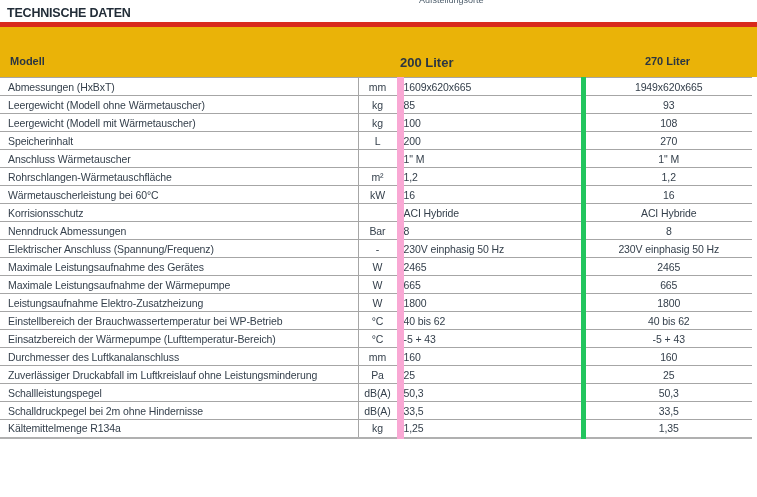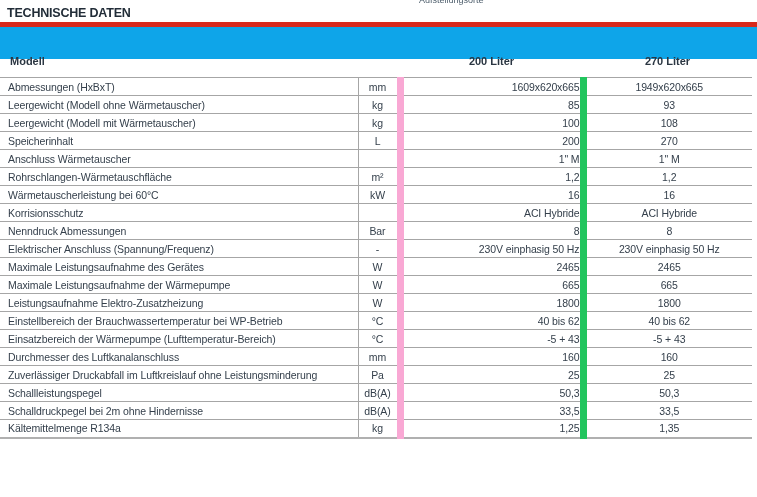--- a/index.html
+++ b/index.html
@@ -36,38 +36,38 @@
     left: 0;
     width: 757px;
     height: 5px;
     background: #d8291c;
   }
   .table-header {
     position: absolute;
     top: 27px;
     left: 0;
     width: 757px;
-    height: 32px;
-    background: #0ea5e9;
+    height: 50px;
+    background: #eab308;
   }
   .th-model {
     position: absolute;
     left: 10px;
     top: 28px;
     font-size: 11px;
     font-weight: bold;
     color: #2b3642;
   }
   .th-200 {
     position: absolute;
     left: 400px;
     width: 183px;
     top: 28px;
-    text-align: center;
-    font-size: 11px;
+    text-align: left;
+    font-size: 13px;
     font-weight: bold;
     color: #2b3642;
   }
   .th-270 {
     position: absolute;
     left: 583px;
     width: 169px;
     top: 28px;
     text-align: center;
     font-size: 11px;
@@ -92,21 +92,21 @@
     letter-spacing: -0.1px;
     color: #35404c;
     border-top: 1px solid #a6a6a6;
     white-space: nowrap;
     overflow: hidden;
     vertical-align: middle;
   }
   table.specs tr:last-child td { border-bottom: 2px solid #b0b0b0; }
   td.label { text-align: left; padding-left: 8px; border-right: 1px solid #a6a6a6; margin-left: 12px; }
   td.unit  { text-align: center; border-right: 7px solid #f9a8d4; }
-  td.v200  { text-align: right; border-right: 7px solid #22c55e; }
+  td.v200  { text-align: left; border-right: 5px solid #22c55e; }
   td.v270  { text-align: center; }
 </style>
 </head>
 <body>
 
 <div class="page">
 
   <div class="cutoff-caption">Aufstellungsorte</div>
 
   <div class="page-title">TECHNISCHE DATEN</div>

